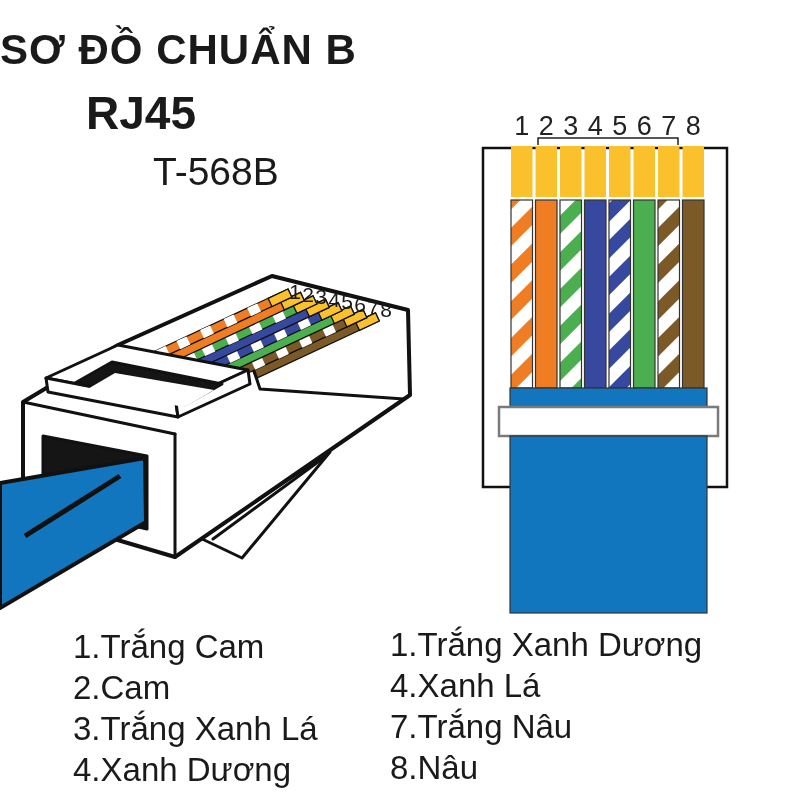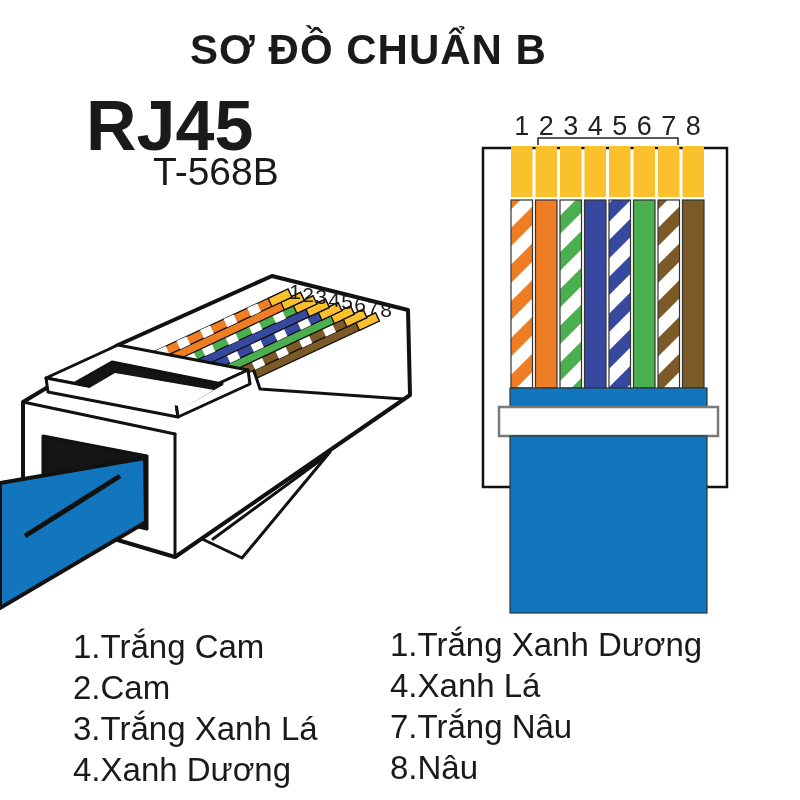--- a/index.html
+++ b/index.html
@@ -3,22 +3,22 @@
 <meta charset="utf-8">
 <style>
   :root{
     --gold:#FBC12D; --orange:#EF7D23; --green:#4BAE4F; --blue:#37499E;
     --brown:#7C5A28; --cable:#1176BD; --ink:#1A1A1A;
   }
   html,body{margin:0;padding:0;}
   body{width:800px;height:800px;position:relative;background:#ffffff;overflow:hidden;
        font-family:"Liberation Sans","DejaVu Sans",sans-serif;color:var(--ink);}
   .abs{position:absolute;}
-  .title{top:26px;left:0;width:737px;text-align:center;font-size:42px;font-weight:bold;letter-spacing:1px;}
-  .rj45{top:86px;left:86px;font-size:70px;font-weight:bold;}
+  .title{top:26px;left:0;width:737px;text-align:left;font-size:42px;font-weight:bold;letter-spacing:1px;}
+  .rj45{top:86px;left:86px;font-size:46px;font-weight:bold;}
   .t568b{top:150px;left:153px;font-size:39px;font-weight:400;}
   .legend-col{display:flex;flex-direction:column;}
   .legend-col .item{font-size:33px;line-height:33px;margin-bottom:8px;white-space:nowrap;}
   .legend-left{top:630px;left:73px;}
   .legend-right{top:628px;left:390px;}
   .f-gold{fill:var(--gold);} .f-orange{fill:var(--orange);} .f-green{fill:var(--green);}
   .f-blue{fill:var(--blue);} .f-brown{fill:var(--brown);} .f-cable{fill:var(--cable);}
   .f-white{fill:#ffffff;} .f-dark{fill:#151515;}
   .ol{stroke:#111;stroke-width:4;stroke-linejoin:round;}
   .ol3{stroke:#111;stroke-width:3;stroke-linejoin:round;stroke-linecap:round;}

